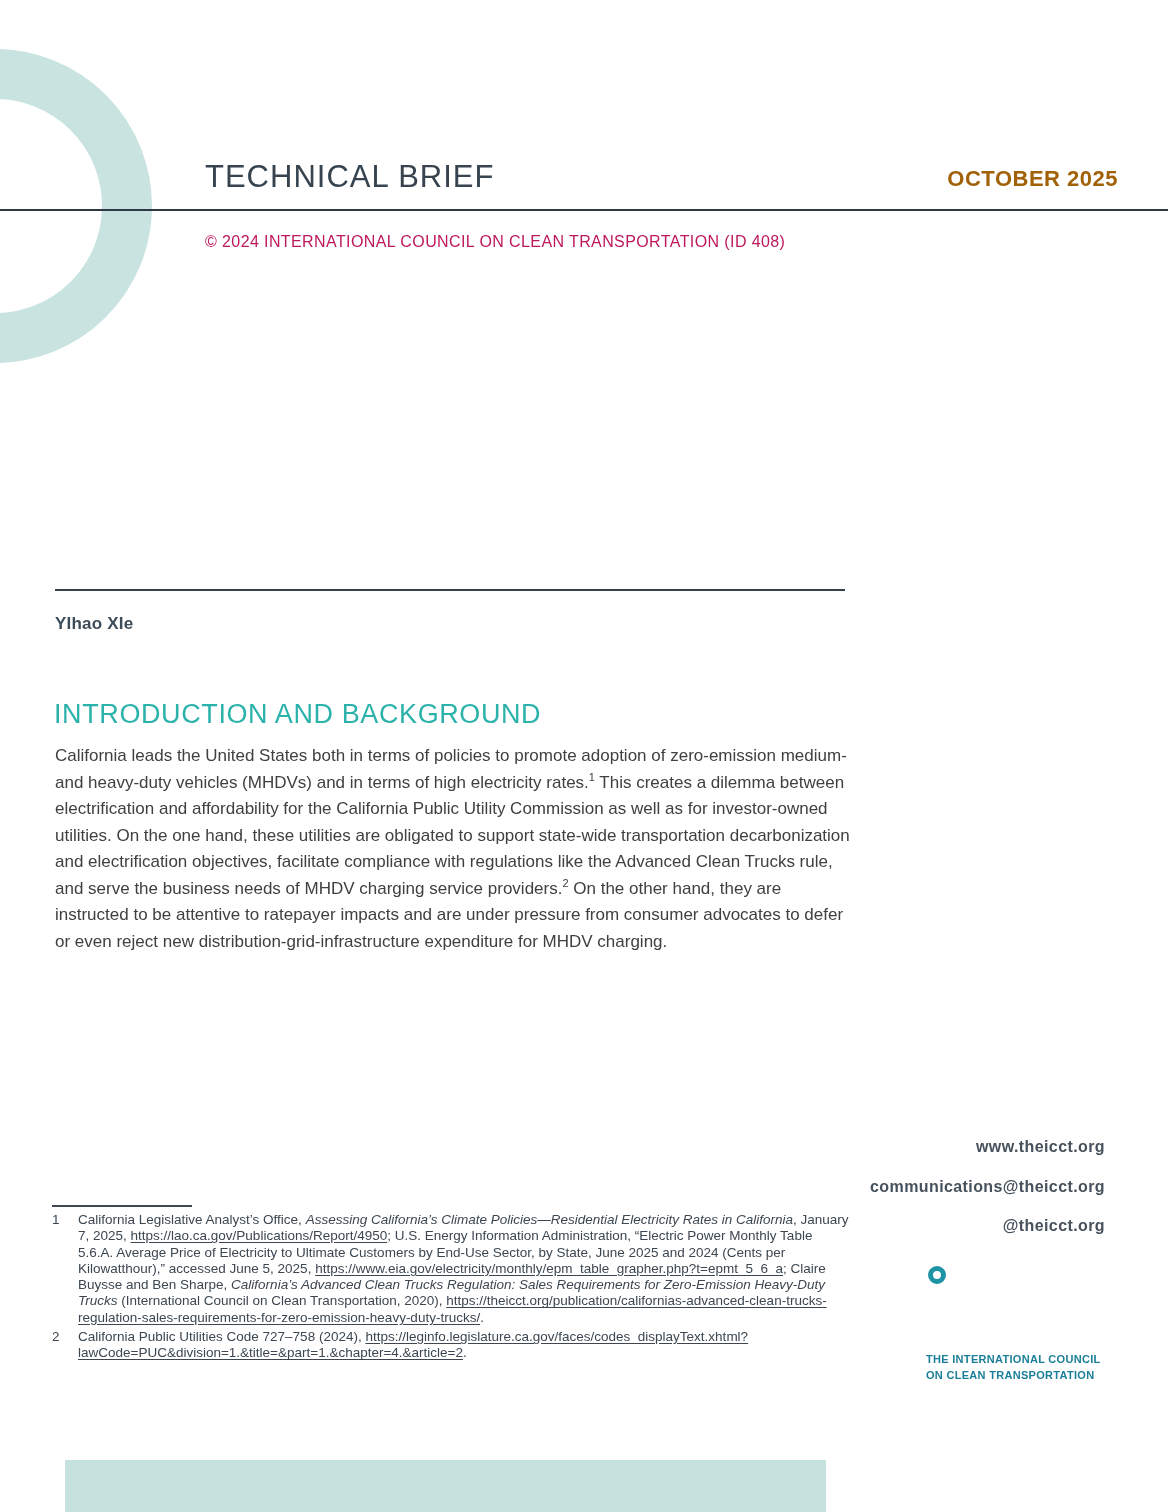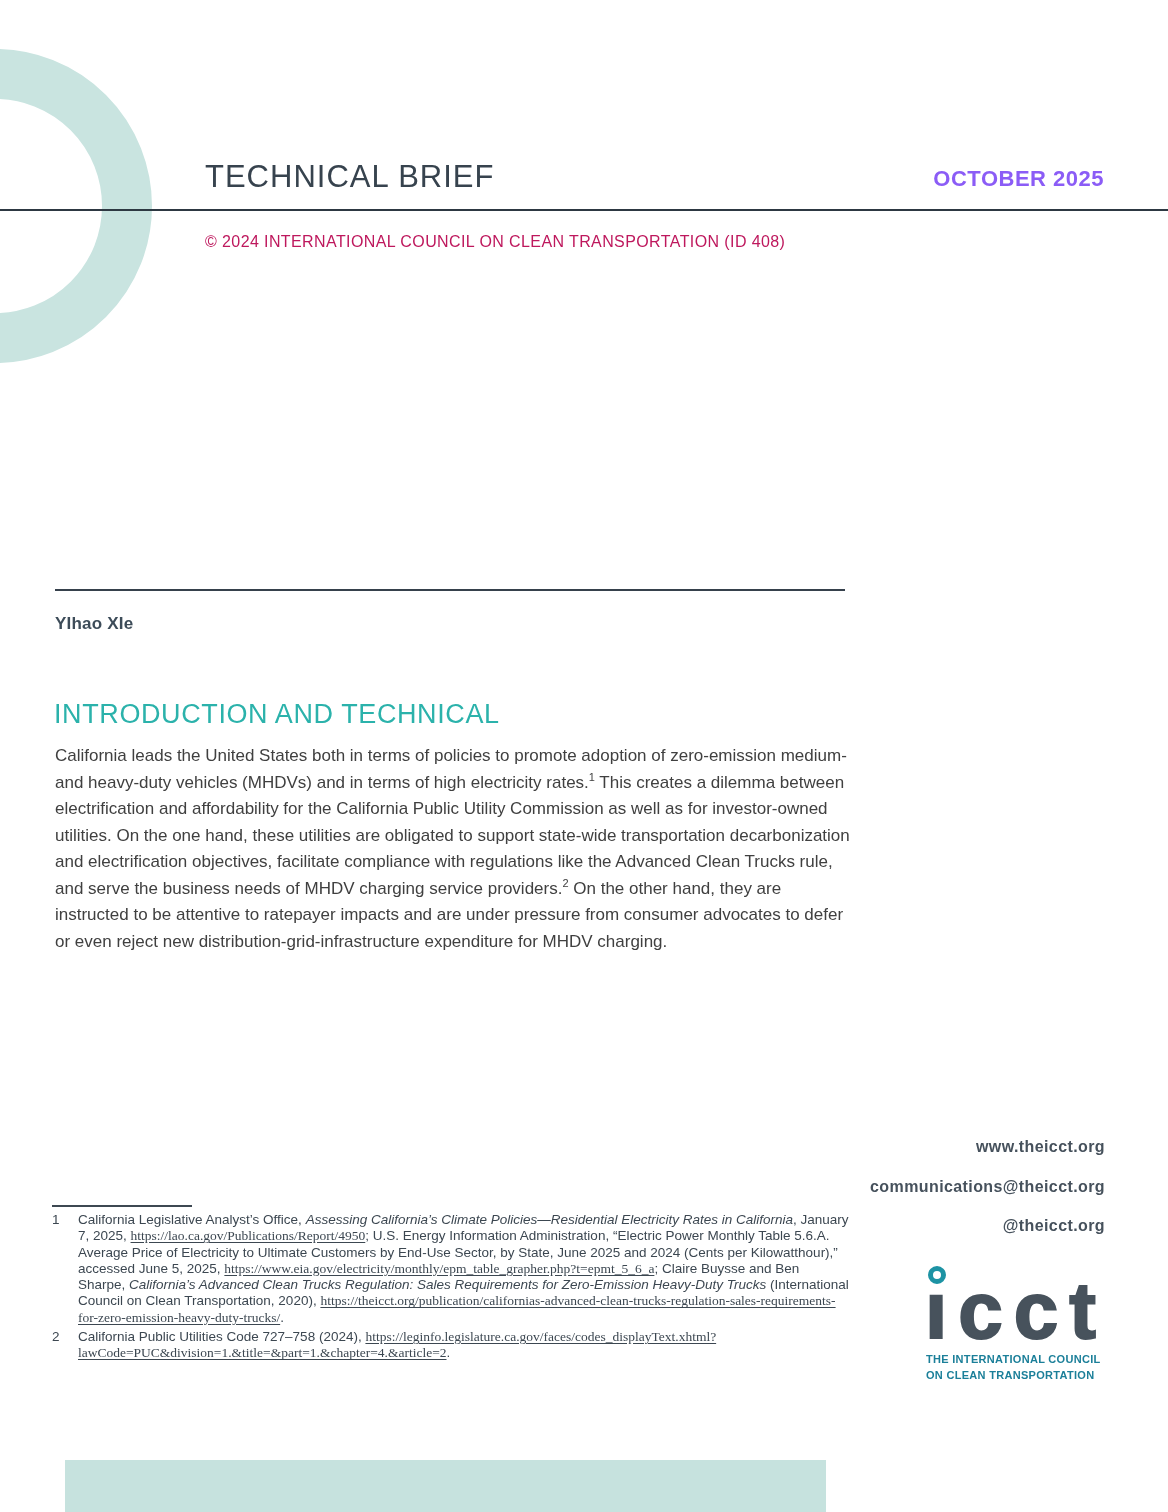--- a/index.html
+++ b/index.html
@@ -32,26 +32,26 @@
     left: 205px;
     top: 159px;
     font-size: 31px;
     font-weight: 400;
     letter-spacing: 1px;
     color: #37434e;
     white-space: nowrap;
   }
   .doc-date {
     position: absolute;
-    right: 64px;
+    right: 50px;
     top: 166px;
     font-size: 22px;
     font-weight: 700;
     letter-spacing: 0.5px;
-    color: #8b5cf6;
+    color: #a16207;
     white-space: nowrap;
   }
   .header-rule {
     position: absolute;
     left: 0;
     top: 209px;
     width: 1168px;
     height: 2px;
     background: #2d3842;
   }
@@ -154,21 +154,20 @@
     color: #3c4751;
   }
   .footnote { display: flex; margin-bottom: 3px; }
   .fn-num { flex: 0 0 26px; width: 26px; }
   .fn-text { flex: 1; overflow-wrap: anywhere; }
   .fn-text em { font-style: italic; }
   .fn-link {
     color: inherit;
     text-decoration: underline;
     text-underline-offset: 2px;
-    font-family: Liberation Serif, serif;
   }
 
   
   .logo { position: absolute; left: 925px; top: 1258px; width: 185px; height: 130px; }
   .logo-ring {
     position: absolute;
     left: 3px;
     top: 8px;
     width: 8px;
     height: 8px;
@@ -217,21 +216,21 @@
   <div class="arc-ring"></div>
 
   <div class="doc-type">TECHNICAL BRIEF</div>
   <div class="doc-date">OCTOBER 2025</div>
   <div class="header-rule"></div>
   <div class="copyright">© 2024 INTERNATIONAL COUNCIL ON CLEAN TRANSPORTATION (ID 408)</div>
 
   <div class="title-rule"></div>
   <div class="author">YIhao XIe</div>
 
-  <div class="intro-heading">INTRODUCTION AND TECHNICAL</div>
+  <div class="intro-heading">INTRODUCTION AND BACKGROUND</div>
 
   <p class="body-para" style="margin:0;">
     <span>California leads the United States both in terms of policies to promote adoption of zero-emission medium- and heavy-duty vehicles (MHDVs) and in terms of high electricity rates.</span><sup>1</sup><span> This creates a dilemma between electrification and affordability for the California Public Utility Commission as well as for investor-owned utilities. On the one hand, these utilities are obligated to support state-wide transportation decarbonization and electrification objectives, facilitate compliance with regulations like the Advanced Clean Trucks rule, and serve the business needs of MHDV charging service providers.</span><sup>2</sup><span> On the other hand, they are instructed to be attentive to ratepayer impacts and are under pressure from consumer advocates to defer or even reject new distribution-grid-infrastructure expenditure for MHDV charging.</span>
   </p>
 
   <a class="contact website">www.theicct.org</a>
   <a class="contact email">communications@theicct.org</a>
   <a class="contact social">@theicct.org</a>
 
   <div class="fn-divider"></div>
@@ -242,21 +241,20 @@
       <span class="fn-text"><span>California Legislative Analyst’s Office, </span><em>Assessing California’s Climate Policies—Residential Electricity Rates in California</em><span>, January 7, 2025, </span><a class="fn-link">https://lao.ca.gov/Publications/Report/4950</a><span>; U.S. Energy Information Administration, “Electric Power Monthly Table 5.6.A. Average Price of Electricity to Ultimate Customers by End-Use Sector, by State, June 2025 and 2024 (Cents per Kilowatthour),” accessed June 5, 2025, </span><a class="fn-link">https://www.eia.gov/electricity/monthly/epm_table_grapher.php?t=epmt_5_6_a</a><span>; Claire Buysse and Ben Sharpe, </span><em>California’s Advanced Clean Trucks Regulation: Sales Requirements for Zero-Emission Heavy-Duty Trucks</em><span> (International Council on Clean Transportation, 2020), </span><a class="fn-link">https://theicct.org/publication/californias-advanced-clean-trucks-regulation-sales-requirements-for-zero-emission-heavy-duty-trucks/</a><span>.</span></span>
     </div>
     <div class="footnote">
       <span class="fn-num">2</span>
       <span class="fn-text"><span>California Public Utilities Code 727–758 (2024), </span><a class="fn-link">https://leginfo.legislature.ca.gov/faces/codes_displayText.xhtml?lawCode=PUC&amp;division=1.&amp;title=&amp;part=1.&amp;chapter=4.&amp;article=2</a><span>.</span></span>
     </div>
   </div>
 
   <div class="logo">
     <div class="logo-ring"></div>
-    <div class="logo-word">ıcct</div>
     <div class="logo-tagline">
       <div>THE INTERNATIONAL COUNCIL</div>
       <div>ON CLEAN TRANSPORTATION</div>
     </div>
   </div>
 
   <div class="bottom-bar"></div>
 
 </div>
 

